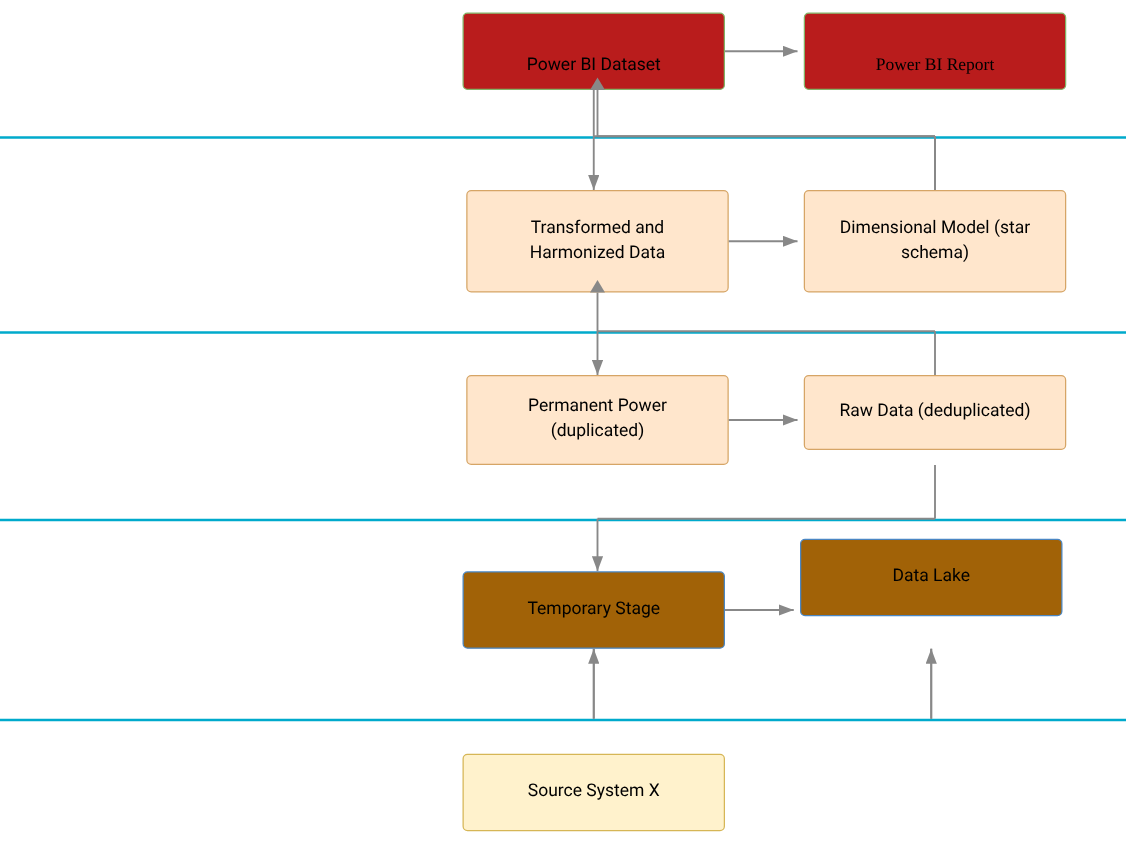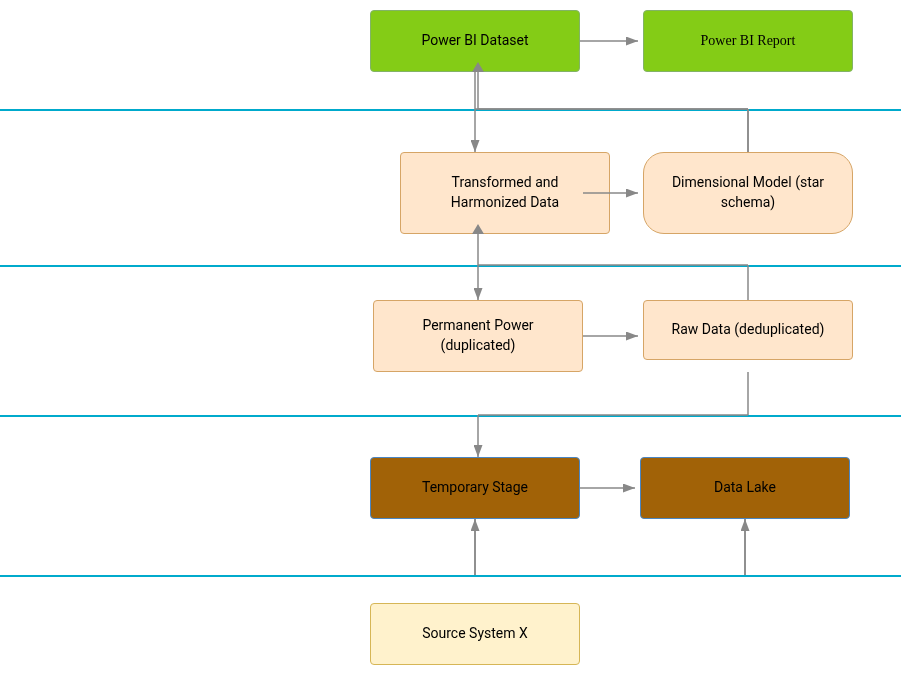--- a/index.html
+++ b/index.html
@@ -26,22 +26,23 @@
       align-items: center;
       justify-content: center;
       text-align: center;
       font-size: 14px;
       line-height: 1.4;
       padding: 8px 12px;
       border: 1.5px solid;
     }
 
     .box-green {
-      background: #84cc16;
+      background: #b91c1c;
       border-color: #82b366;
+      align-items: flex-end;
     }
 
     .box-orange {
       background: #ffe6cc;
       border-color: #d6a566;
     }
 
     .box-blue {
       background: #a16207;
       border-color: #4a86c3;
@@ -83,41 +84,41 @@
   <div class="divider" style="top: 575px;"></div>
 
   <div class="box box-green" style="left:370px; top:10px; width:210px; height:62px;">
     <span>Power BI Dataset</span>
   </div>
 
   <div class="box box-green" style="left:643px; top:10px; width:210px; height:62px;font-family:Liberation Serif, serif;">
     <span>Power BI Report</span>
   </div>
 
-  <div class="box box-orange" style="left:373px; top:152px; width:210px; height:82px;margin-left:27px;">
+  <div class="box box-orange" style="left:373px; top:152px; width:210px; height:82px;">
     <span>Transformed and Harmonized Data</span>
   </div>
 
-  <div class="box box-orange" style="left:643px; top:152px; width:210px; height:82px;border-radius:21px;">
+  <div class="box box-orange" style="left:643px; top:152px; width:210px; height:82px;">
     <span>Dimensional Model (star schema)</span>
   </div>
 
   <div class="box box-orange" style="left:373px; top:300px; width:210px; height:72px;">
     <span>Permanent Power (duplicated)</span>
   </div>
 
   <div class="box box-orange" style="left:643px; top:300px; width:210px; height:60px;">
     <span>Raw Data (deduplicated)</span>
   </div>
 
   <div class="box box-blue" style="left:370px; top:457px; width:210px; height:62px;">
     <span>Temporary Stage</span>
   </div>
 
-  <div class="box box-blue" style="left:640px; top:457px; width:210px; height:62px;">
+  <div class="box box-blue" style="left:640px; top:431px; width:210px; height:62px;">
     <span>Data Lake</span>
   </div>
 
   <div class="box box-yellow" style="left:370px; top:603px; width:210px; height:62px;">
     <span>Source System X</span>
   </div>
 
 
   <svg class="arrows-svg">
     <defs>

